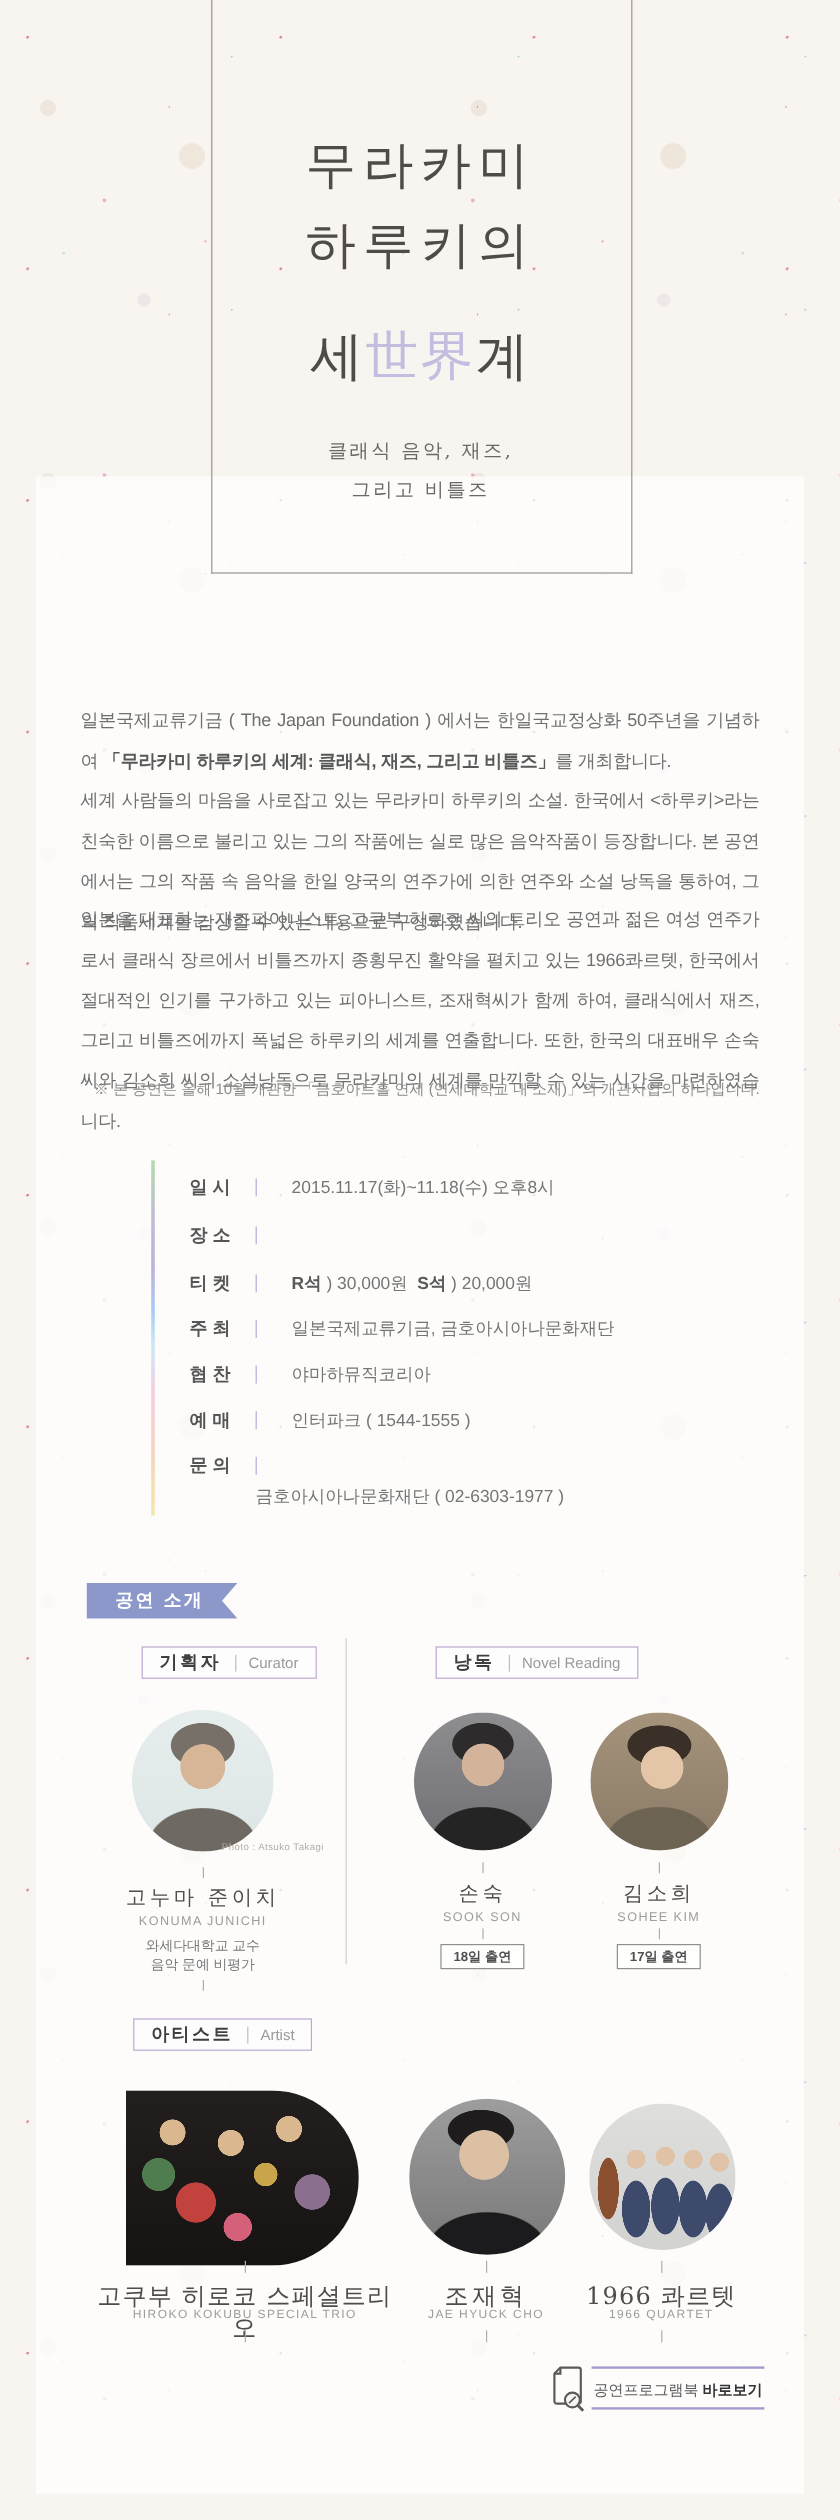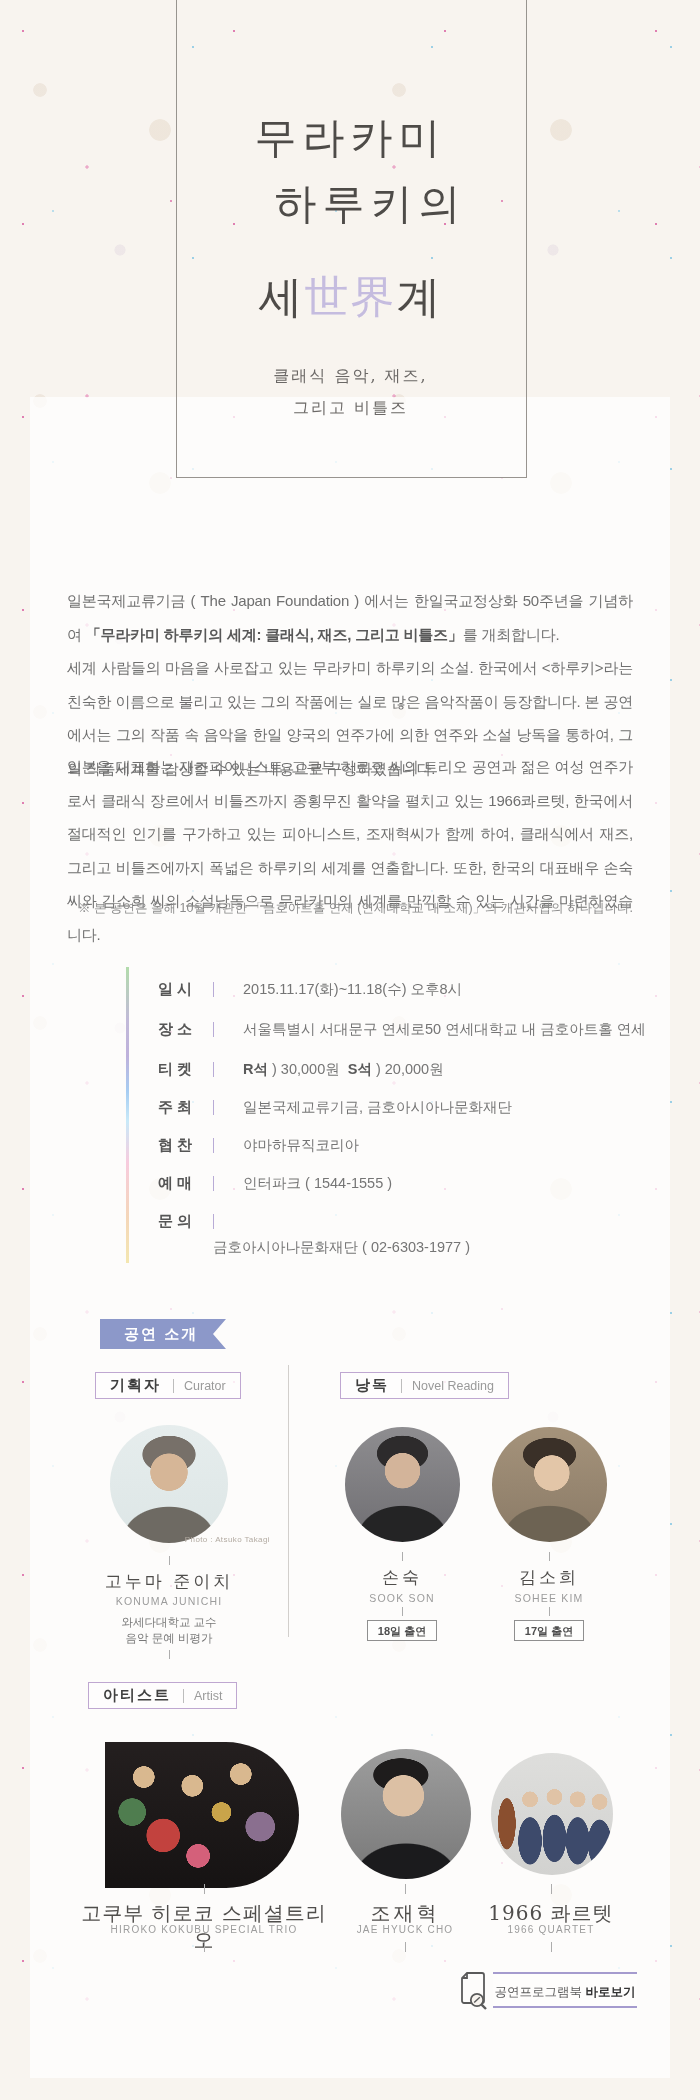--- a/index.html
+++ b/index.html
@@ -21,21 +21,21 @@
       radial-gradient(circle 9px at 120px 250px, rgba(150,120,170,.10) 58%, transparent 65%);
     background-size:211px 193px, 257px 173px, 307px 229px, 239px 211px, 283px 251px, 331px 277px, 401px 353px, 359px 311px, 433px 389px;
   }
   .panel{position:absolute;left:30px;top:397px;width:640px;height:1681px;background:rgba(255,255,255,.74);}
   
   .title-frame{position:absolute;left:176px;top:-2px;width:349px;height:479px;
     border:1px solid #98948f;border-top:none;}
   .title-line{position:absolute;left:176px;width:349px;text-align:center;
     font-family:"DejaVu Serif",serif;color:#4e4b48;font-weight:400;}
   .tl1{top:110px;font-size:42px;letter-spacing:6px;}
-  .tl2{top:176px;font-size:42px;letter-spacing:6px;padding-left:20px;}
+  .tl2{top:176px;font-size:42px;letter-spacing:6px;}
   .tl3{top:268px;font-size:44px;letter-spacing:2px;}
   .hanja{font-weight:400;}
   .subtitle{position:absolute;left:176px;width:349px;text-align:center;
     font-family:"DejaVu Serif",serif;color:#6b6866;font-size:16px;letter-spacing:2px;}
   .st1{top:366px;} .st2{top:398px;}
   
   .para{position:absolute;left:67px;width:566px;font-size:15px;line-height:33.5px;
     color:#6f6f6f;text-align:justify;letter-spacing:-0.2px;}
   .p1{top:584px;} .p2{top:651px;} .p3{top:750px;}
   .para b{color:#585858;}
@@ -48,24 +48,24 @@
   .dlabel{width:40px;font-weight:bold;font-size:15px;color:#555;letter-spacing:4px;}
   .dsep{border-left:1px solid #b8abd6;height:15px;margin-right:14px;}
   .dvalue{font-size:14.5px;color:#757575;white-space:nowrap;}
   .dvalue b{color:#5a5a5a;}
   .seat-gap{margin-left:8px;}
   .drow2{position:absolute;left:213px;font-size:14.5px;color:#757575;}
   
   .ribbon{position:absolute;left:72px;top:1319px;width:126px;height:30px;background:#8c98c9;
     clip-path:polygon(0 0,100% 0,calc(100% - 13px) 50%,100% 100%,0 100%);
     color:#fff;font-weight:bold;font-size:15px;letter-spacing:2px;line-height:30px;
-    padding-left:24px;box-sizing:border-box;margin-left:28px;}
+    padding-left:24px;box-sizing:border-box;}
   
   .lbox{position:absolute;height:27px;border:1px solid #bfa7d1;display:flex;align-items:center;
-    background:rgba(255,255,255,.45);box-sizing:border-box;}
+    background:rgba(255,255,255,.45);box-sizing:border-box;margin-left:23px;}
   .lbox .ko{font-weight:bold;font-size:15px;color:#3f3f3f;letter-spacing:2px;padding:0 12px 0 14px;}
   .lbox .bsep{border-left:1px solid #bdbdbd;height:14px;margin-right:10px;}
   .lbox .en{font-size:12.5px;color:#9a9a9a;padding-right:14px;}
   .lbox-curator{left:95px;top:1372px;}
   .lbox-reading{left:340px;top:1372px;}
   .lbox-artist{left:88px;top:1682px;}
   .vdivider{position:absolute;left:288px;top:1365px;width:1px;height:272px;background:#d2cfcc;}
   
   .photo{position:absolute;border-radius:50%;overflow:hidden;}
   .photo-curator{left:110px;top:1425px;width:118px;height:118px;
@@ -155,21 +155,20 @@
 <div class="grad-line"></div>
 
 <div class="drow" style="top:978px">
   <span class="dlabel">일시</span>
   <span class="dsep"></span>
   <span class="dvalue">2015.11.17(화)~11.18(수) 오후8시</span>
 </div>
 <div class="drow" style="top:1018px">
   <span class="dlabel">장소</span>
   <span class="dsep"></span>
-  <span class="dvalue">서울특별시 서대문구 연세로50 연세대학교 내 금호아트홀 연세</span>
 </div>
 <div class="drow" style="top:1058px">
   <span class="dlabel">티켓</span>
   <span class="dsep"></span>
   <span class="dvalue"><b>R석</b><span> ) 30,000원</span><b class="seat-gap">S석</b><span> ) 20,000원</span></span>
 </div>
 <div class="drow" style="top:1096px">
   <span class="dlabel">주최</span>
   <span class="dsep"></span>
   <span class="dvalue">일본국제교류기금, 금호아시아나문화재단</span>

